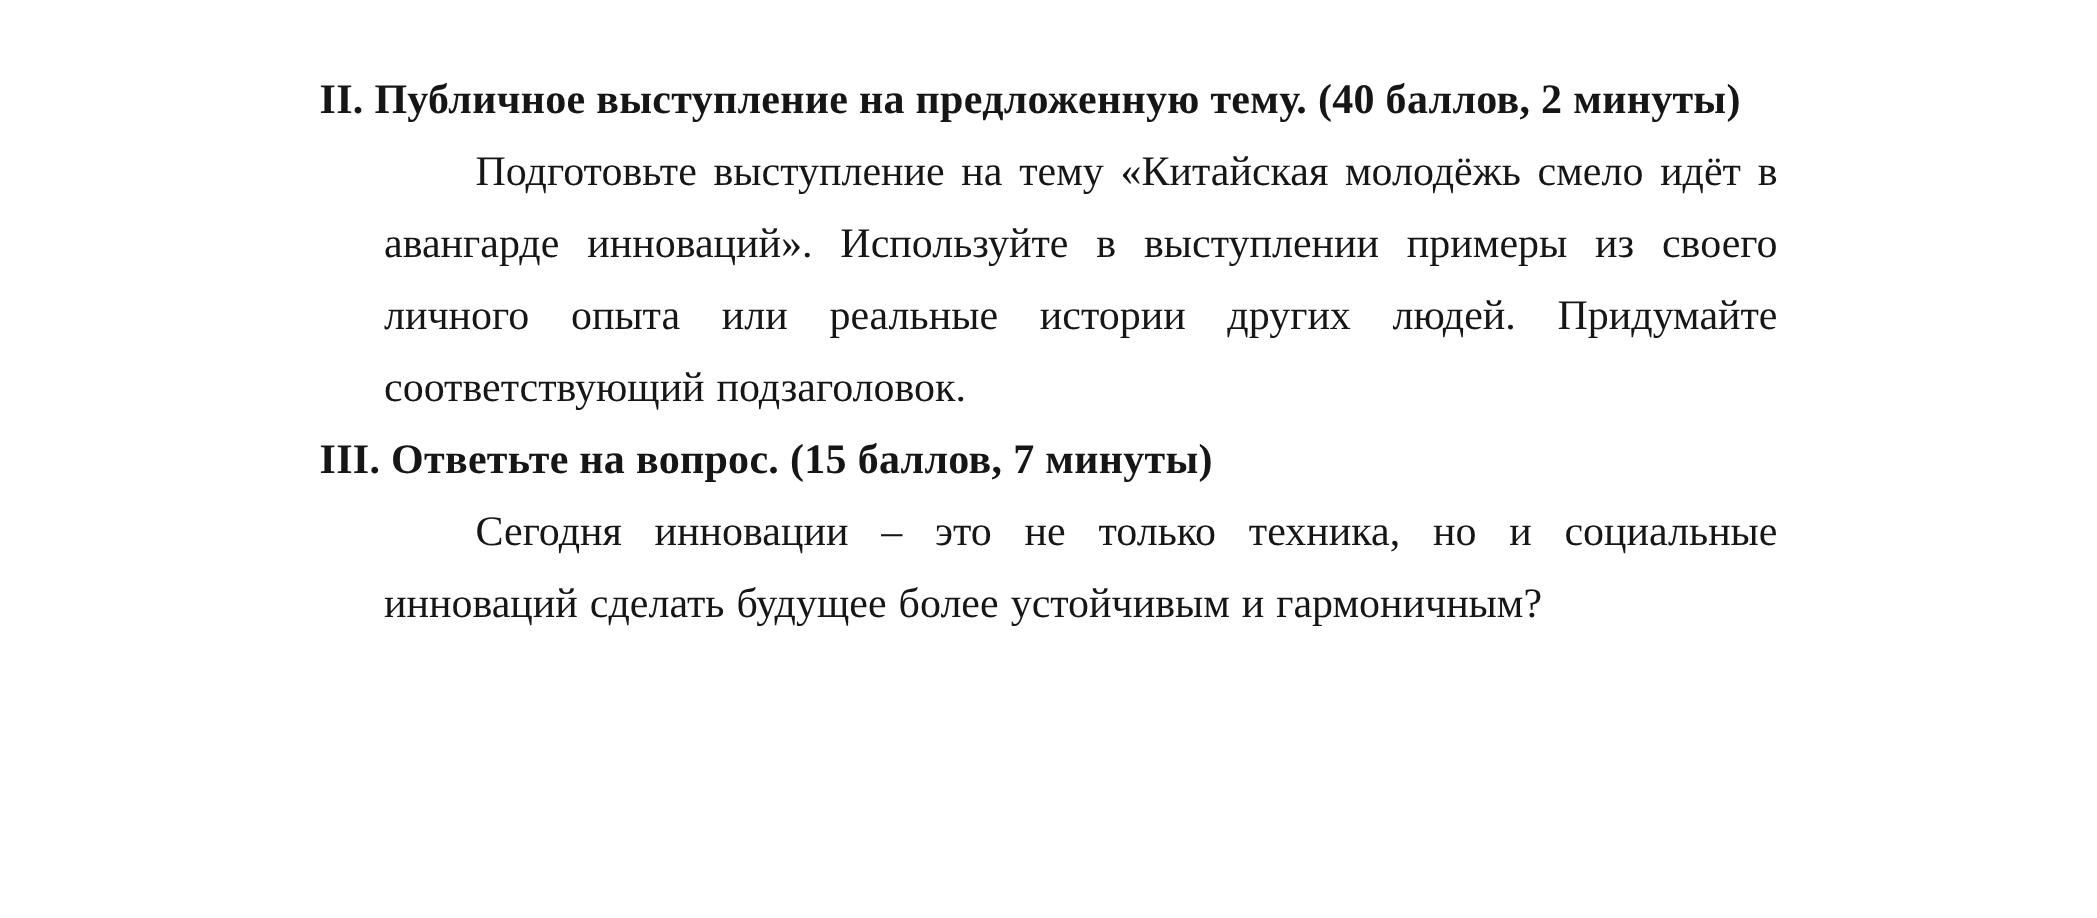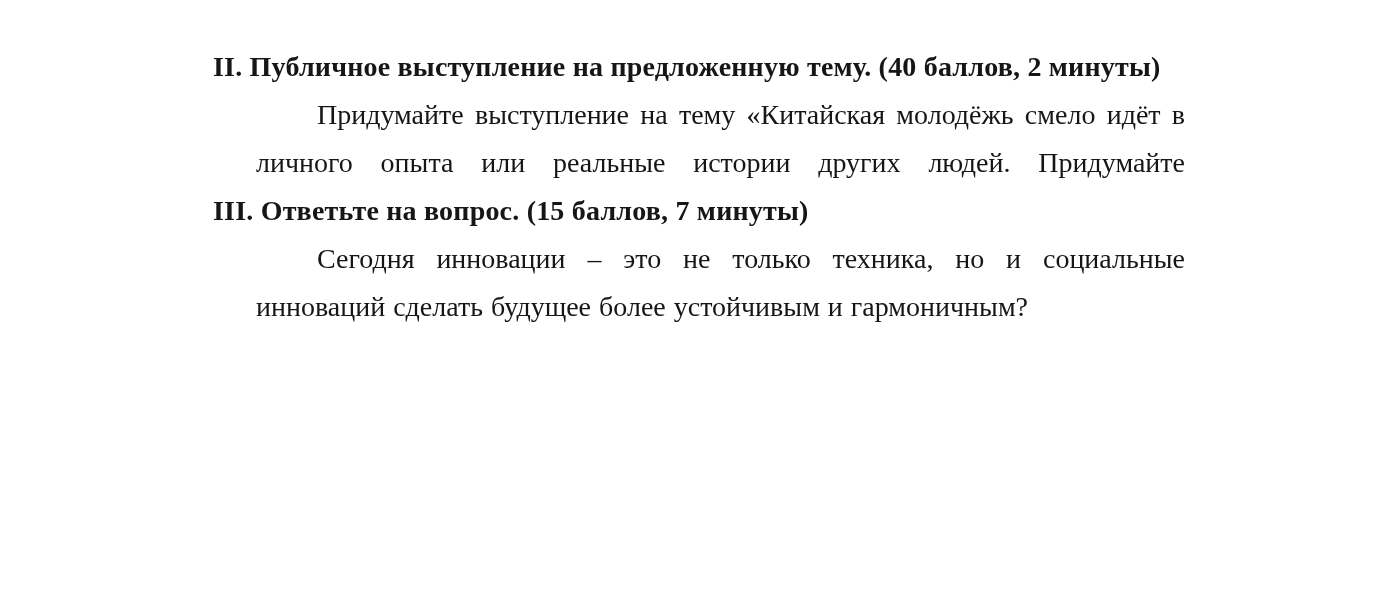--- a/index.html
+++ b/index.html
@@ -51,22 +51,24 @@
 </style>
 </head>
 <body>
 
 <div class="page">
   <div class="doc">
 
     <h2 class="heading">II. Публичное выступление на предложенную тему. (40 баллов, 2 минуты)</h2>
 
     <div class="para">
-      <div class="pline first-line">Придумайте выступление на тему «Китайская молодёжь смело идёт в</div>
+      <div class="pline first-line">Подготовьте выступление на тему «Китайская молодёжь смело идёт в</div>
+      <div class="pline">авангарде инноваций». Используйте в выступлении примеры из своего</div>
       <div class="pline">личного опыта или реальные истории других людей. Придумайте</div>
+      <div class="pline last-line">соответствующий подзаголовок.</div>
     </div>
 
     <h2 class="heading">III. Ответьте на вопрос. (15 баллов, 7 минуты)</h2>
 
     <div class="para">
       <div class="pline first-line">Сегодня инновации – это не только техника, но и социальные</div>
       <div class="pline last-line">инноваций сделать будущее более устойчивым и гармоничным?</div>
     </div>
 
   </div>

